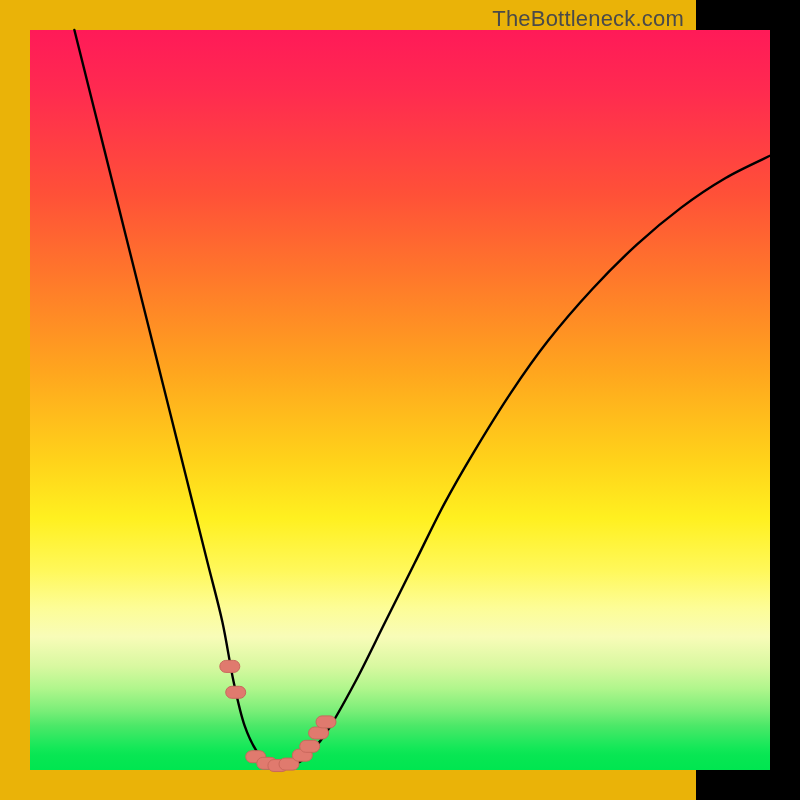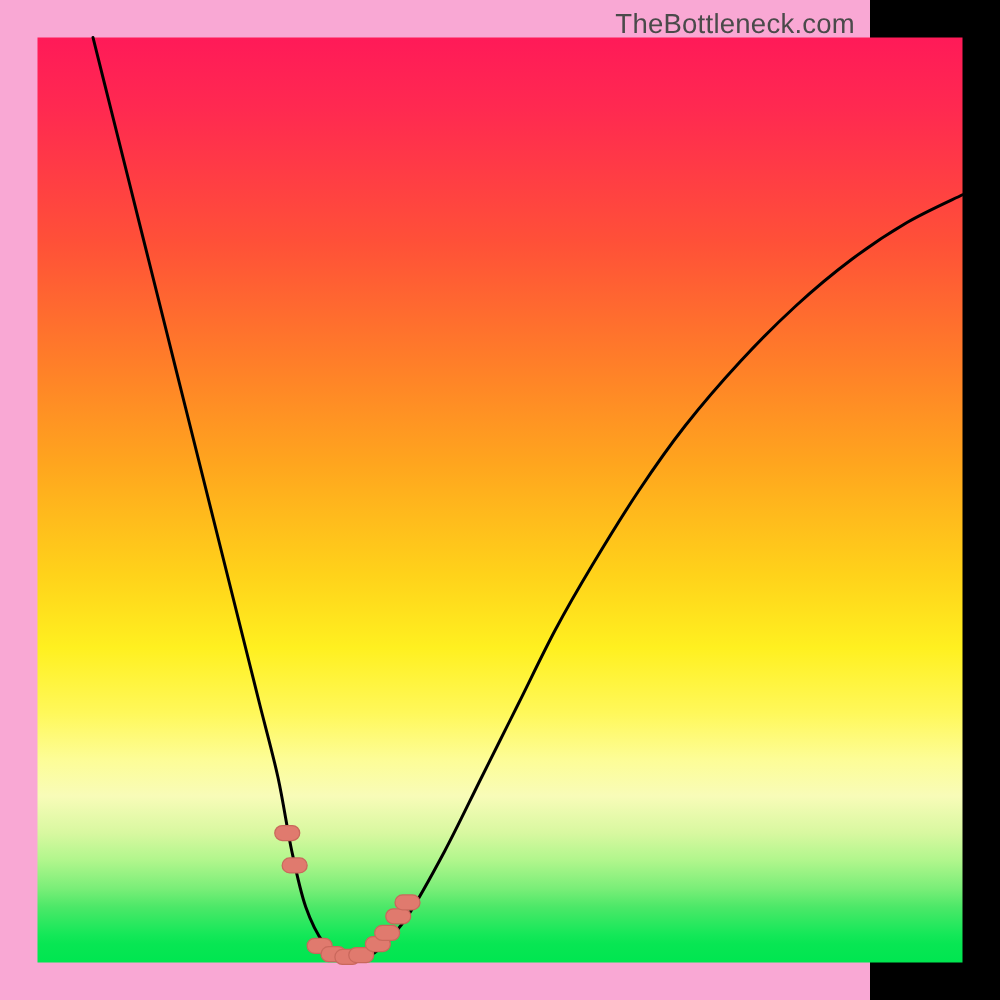--- a/index.html
+++ b/index.html
@@ -8,21 +8,21 @@
     width: 800px;
     height: 800px;
     background: #000;
     overflow: hidden;
     font-family: Arial, Helvetica, sans-serif;
   }
   .frame {
     position: relative;
     width: 696px;
     height: 800px;
-    background: #f9a8d4;
+    background: #eab308;
   }
   .plot-area {
     position: absolute;
     left: 30px;
     top: 30px;
     width: 740px;
     height: 740px;
     
     background: linear-gradient(
       to bottom,

